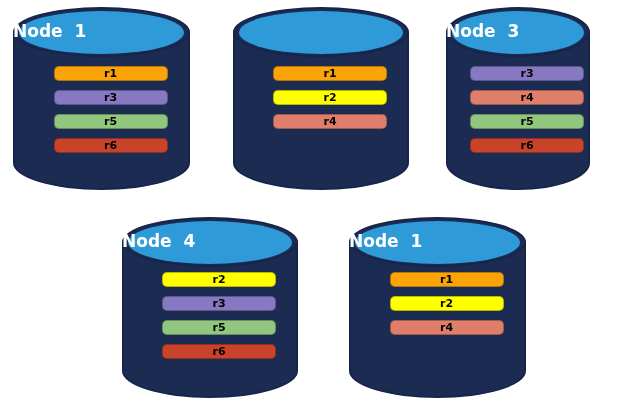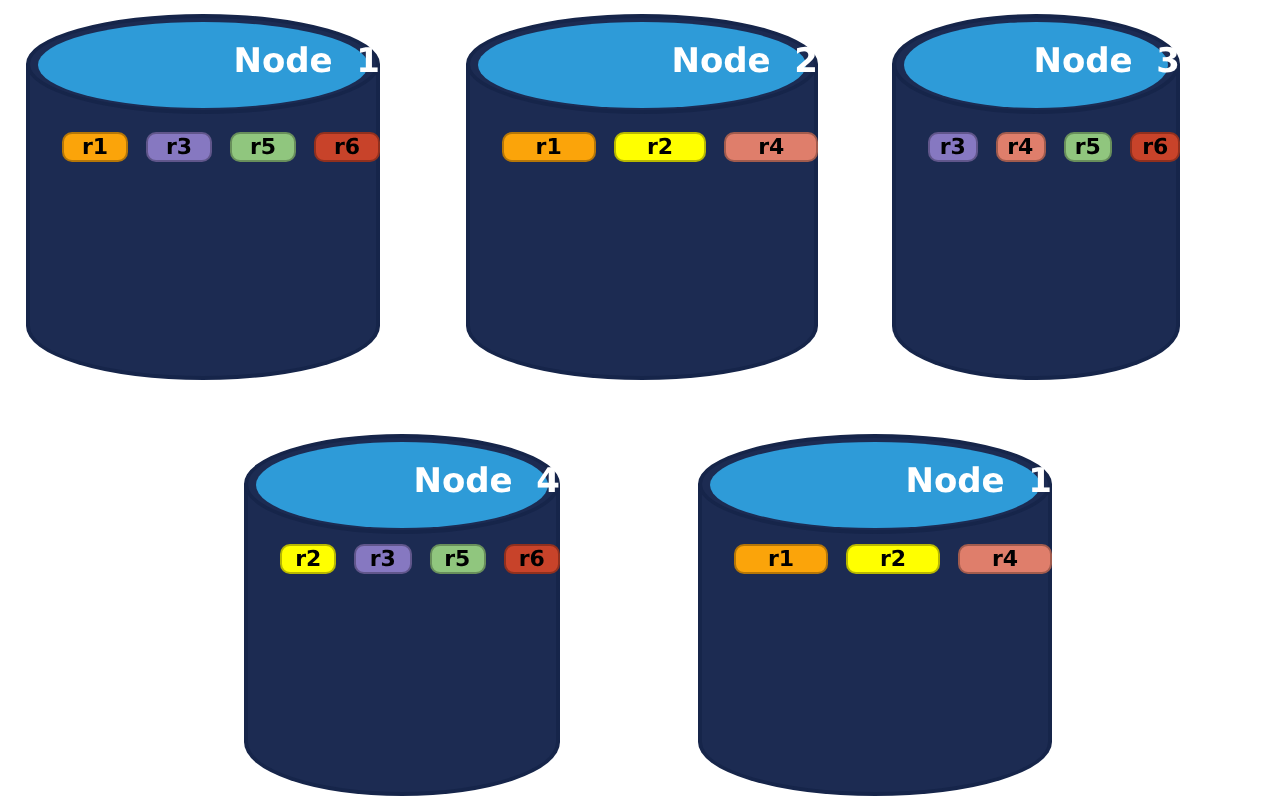--- a/index.html
+++ b/index.html
@@ -24,29 +24,29 @@
     border: 2px solid var(--outline, #16254A);
     border-radius: 50%;
   }
   .cyl-top-face {
     position: absolute; left: 6px; right: 6px; top: 4px; height: 43px;
     background: var(--topface, #2E9BD8);
     border-radius: 50%;
   }
   .cyl-title {
     position: absolute; left: 0; right: 0; top: 14px;
-    text-align: right;
+    text-align: left;
     color: var(--title-color, #fff);
     font-weight: bold;
     font-size: 17px;
     white-space: pre; 
   }
   .bars {
     position: absolute; left: 18px; right: 0;
-    display: flex; flex-direction: row; align-items: center; gap: 9px;
+    display: flex; flex-direction: column; align-items: center; gap: 9px;
   }
   .row1 .bars { top: 59px; }
   .row2 .bars { top: 55px; }
   .bar {
     width: 114px; height: 15px;
     border-radius: 5px;
     border: 1px solid rgba(0,0,0,0.28);
     display: flex; align-items: center; justify-content: center;
     color: var(--bar-text, #000);
     font-weight: bold;
@@ -67,42 +67,41 @@
     <div class="bar" style="background: rgb(134, 120, 193);">r3</div>
     <div class="bar" style="background: rgb(144, 198, 126);">r5</div>
     <div class="bar" style="background: rgb(200, 67, 42);">r6</div>
   </div>
 </div>
 
 <div class="cylinder row1" style="left:233px; top:7px; width:176px; height:183px;">
   <div class="cyl-body"></div>
   <div class="cyl-top"></div>
   <div class="cyl-top-face"></div>
-  <div class="cyl-title">Node  2</div>
   <div class="bars">
     <div class="bar" style="background: rgb(251, 164, 10);">r1</div>
     <div class="bar" style="background: rgb(255, 255, 0);">r2</div>
     <div class="bar" style="background: rgb(223, 126, 107);">r4</div>
   </div>
 </div>
 
 <div class="cylinder row1" style="left:446px; top:7px; width:144px; height:183px;">
   <div class="cyl-body"></div>
   <div class="cyl-top"></div>
   <div class="cyl-top-face"></div>
   <div class="cyl-title">Node  3</div>
   <div class="bars">
     <div class="bar" style="background: rgb(134, 120, 193);">r3</div>
     <div class="bar" style="background: rgb(223, 126, 107);">r4</div>
     <div class="bar" style="background: rgb(144, 198, 126);">r5</div>
     <div class="bar" style="background: rgb(200, 67, 42);">r6</div>
   </div>
 </div>
 
-<div class="cylinder row2" style="left:122px; top:217px; width:158px; height:181px;">
+<div class="cylinder row2" style="left:122px; top:217px; width:176px; height:181px;">
   <div class="cyl-body"></div>
   <div class="cyl-top"></div>
   <div class="cyl-top-face"></div>
   <div class="cyl-title">Node  4</div>
   <div class="bars">
     <div class="bar" style="background: rgb(255, 255, 0);">r2</div>
     <div class="bar" style="background: rgb(134, 120, 193);">r3</div>
     <div class="bar" style="background: rgb(144, 198, 126);">r5</div>
     <div class="bar" style="background: rgb(200, 67, 42);">r6</div>
   </div>

